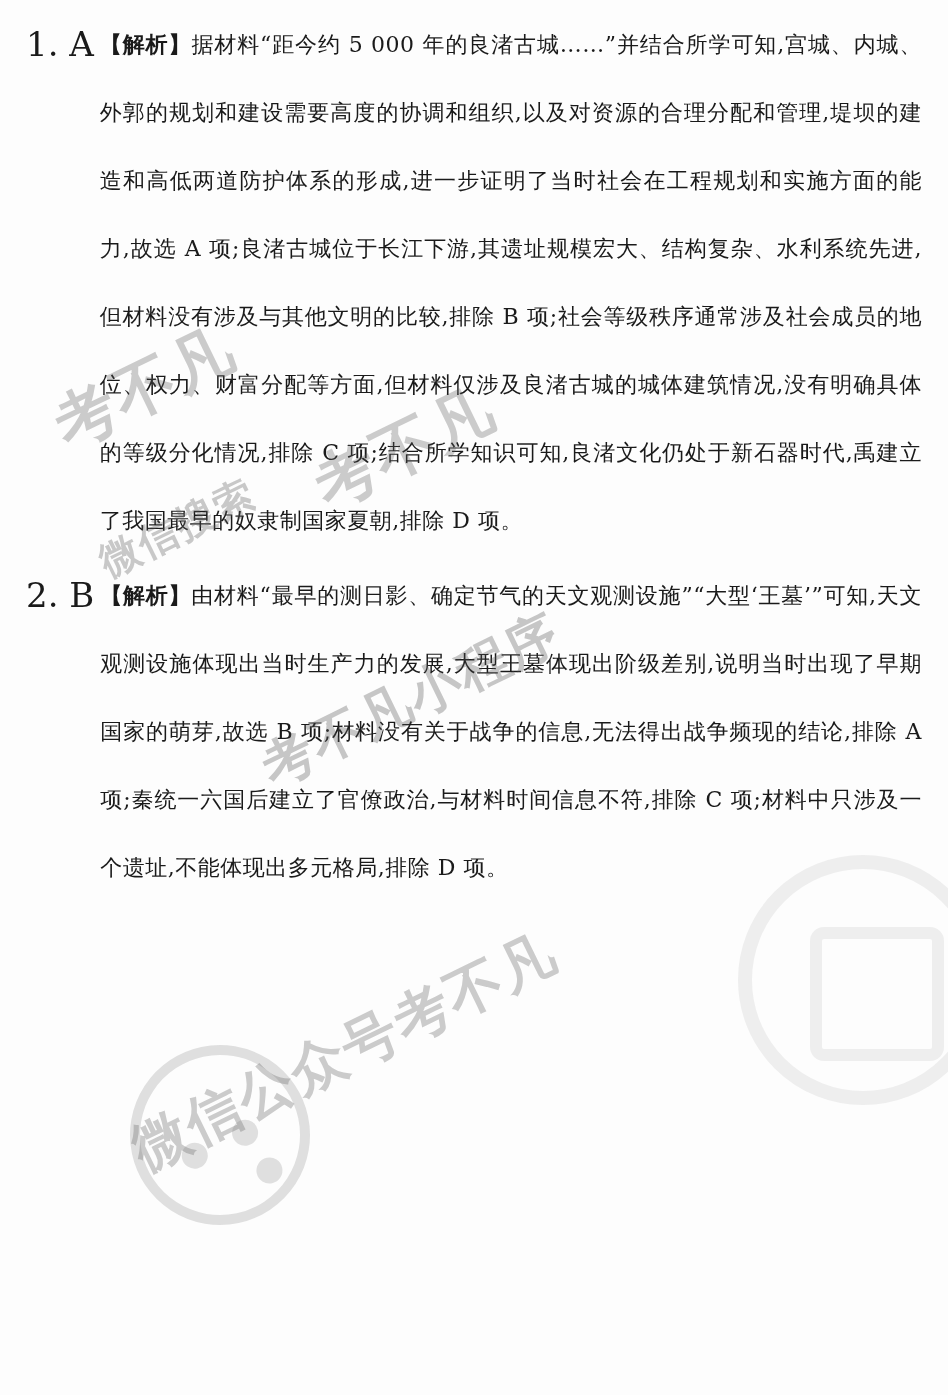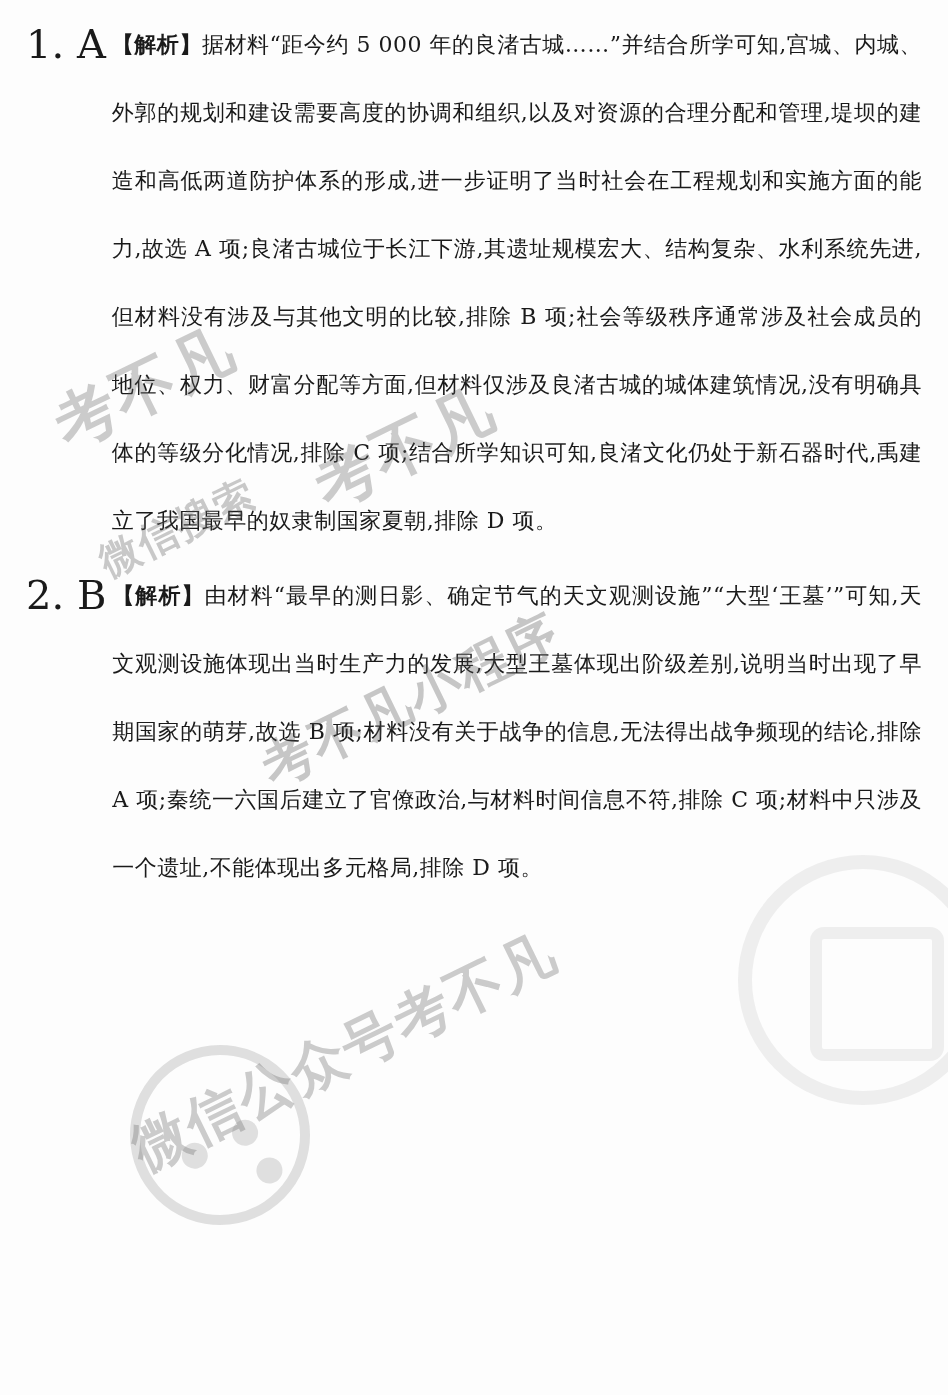--- a/index.html
+++ b/index.html
@@ -122,21 +122,21 @@
     z-index: 2;
     padding: 10px 26px 0 26px;
   }
   .qa-item {
     display: flex;
     align-items: flex-start;
     margin-bottom: 6px;
   }
   .qa-num {
     flex: 0 0 auto;
-    font-size: 40px;
+    font-size: 34px;
     line-height: 68px;
     padding-right: 6px;
     white-space: nowrap;
     font-family: "DejaVu Serif", "Liberation Serif", serif;
   }
   .qa-body {
     flex: 1 1 auto;
     font-size: 22px;
     line-height: 68px;
     text-align: justify;

